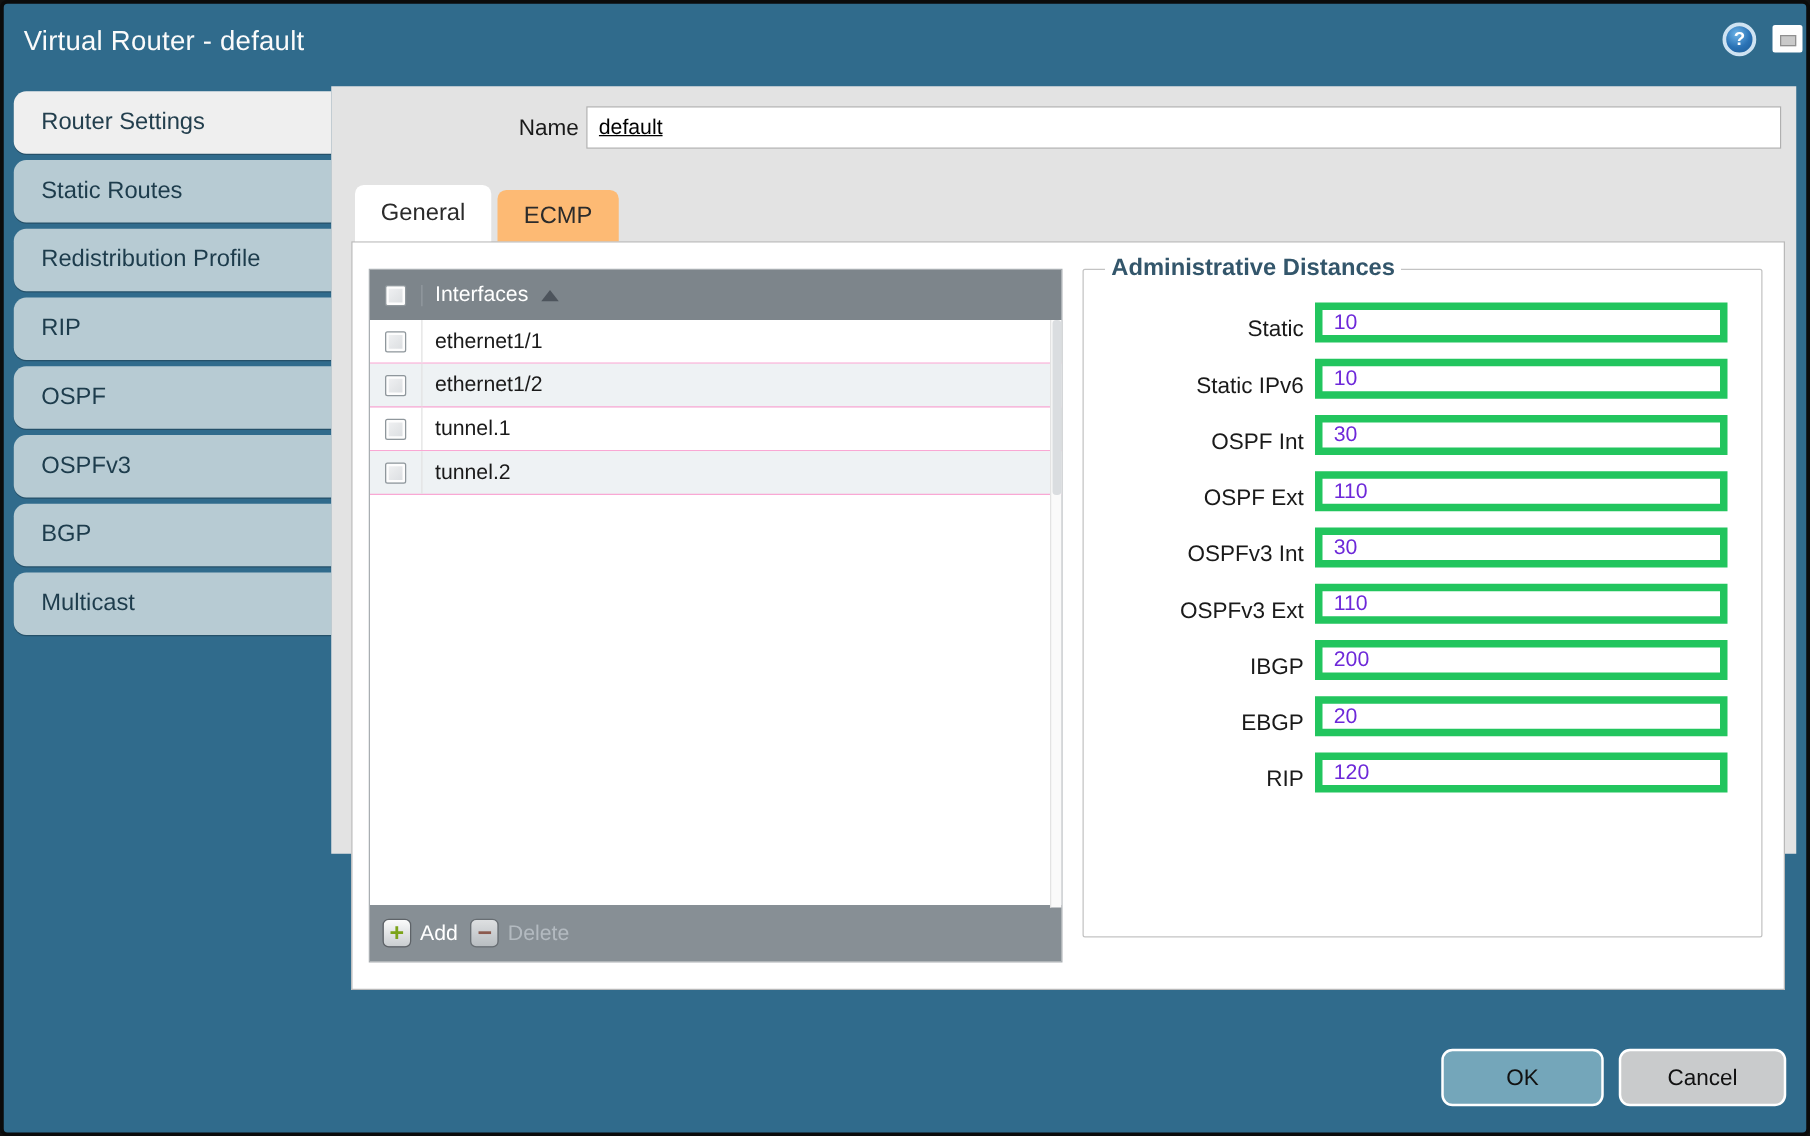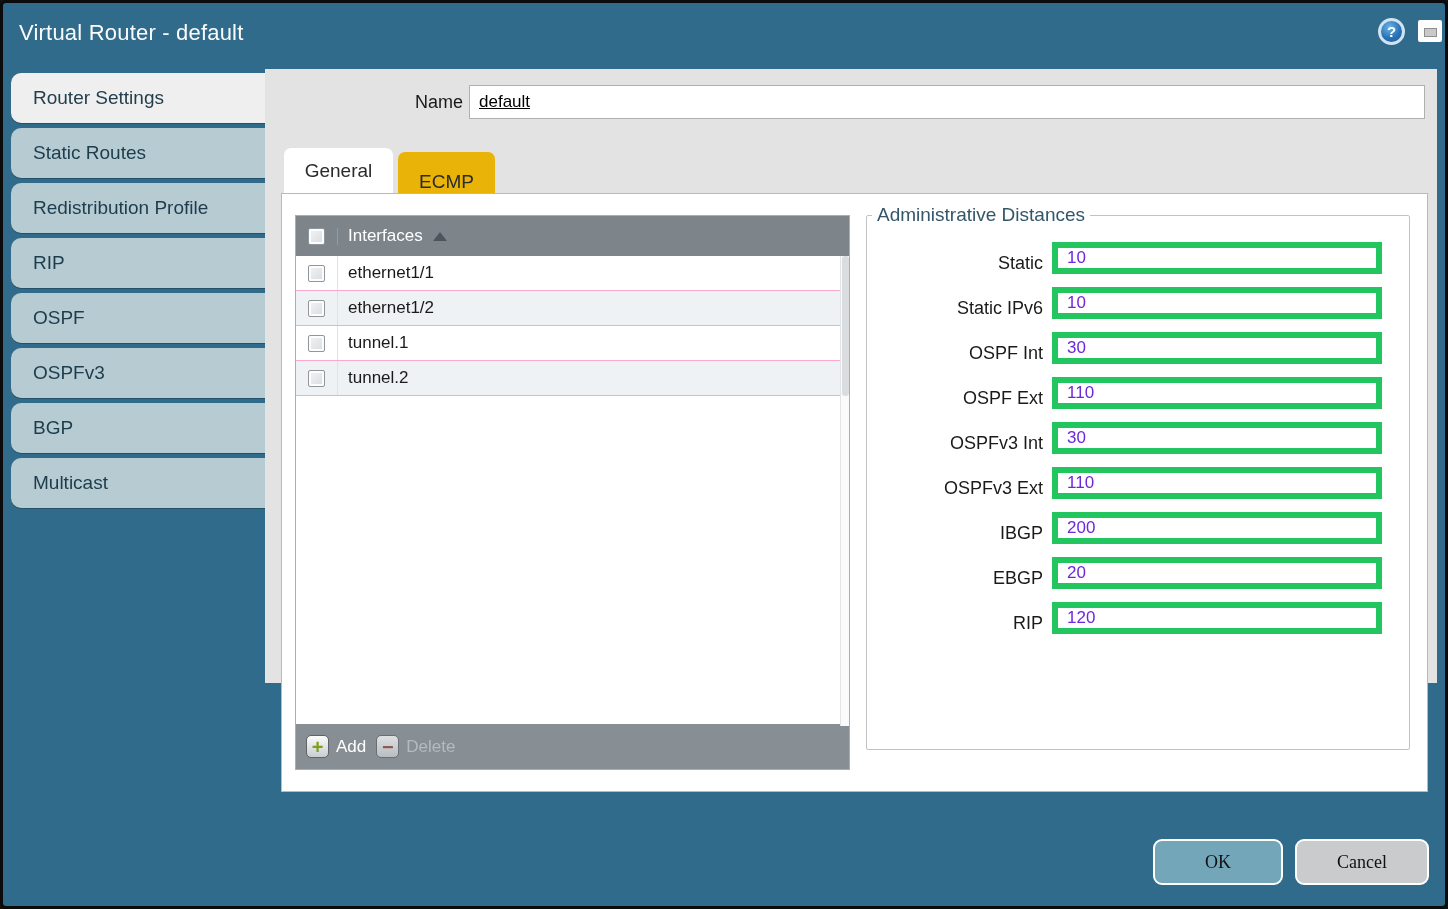--- a/index.html
+++ b/index.html
@@ -44,21 +44,21 @@
   .name-label { position:absolute; left:130px; top:23px; width:68px; text-align:right; font-size:18px; color:#1a1a1a; }
   .name-input {
     position:absolute; left:204px; top:16px; width:956px; height:34px;
     border:1px solid #b0b0b0; background:#fff; font-size:17px; padding:0 9px;
     font-family:"Liberation Sans", sans-serif; color:#000;text-decoration:underline;
   }
 
   .tab { position:absolute; border-radius:7px 7px 0 0; font-size:19px; color:#2b2b2b;
          display:flex; align-items:center; justify-content:center; cursor:pointer; }
   .tab.general { left:19px; top:79px; width:109px; height:45px; background:#fff; z-index:2; }
-  .tab.ecmp    { left:133px; top:83px; width:97px; height:41px; background:#eab308; z-index:1;align-items:flex-end; }
+  .tab.ecmp    { left:133px; top:83px; width:97px; height:41px; background:#fdba74; z-index:1; }
 
   .panel {
     position:absolute; left:16px; top:124px; width:1147px; height:599px;
     background:#fff; border:1px solid #b9b9b9;
   }
 
   
   .iface-table { position:absolute; left:13px; top:21px; width:555px; height:555px;
                  border:1px solid #a9aeb2; display:flex; flex-direction:column; }
   .tbl-header { height:40px; background:#7d858b; display:flex; align-items:center; flex:0 0 auto; cursor:pointer; }
@@ -85,30 +85,30 @@
                font-size:20px; font-weight:bold; line-height:1; }
   .plus-icon  { color:#7ba319; }
   .minus-icon { color:#8e4937; }
   .tool-btn .lbl { font-size:17px; color:#fff; }
   .tool-btn.disabled .lbl { color:#b3bac0; }
   .tool-btn.disabled .tool-icon { opacity:0.75; }
 
   
   .admin-fieldset { position:absolute; left:584px; top:10px; width:544px; height:546px;
                     border:1px solid #c3c3c3; border-radius:2px; padding:16px 0 0 0; }
-  .admin-fieldset legend { font-size:19px; font-weight:normal; color:#33566b; margin-left:5px; padding:0 5px; }
+  .admin-fieldset legend { font-size:19px; font-weight:bold; color:#33566b; margin-left:17px; padding:0 5px; }
   .field-row { display:flex; align-items:flex-end; margin:0 0 13px 0; }
   .field-label { width:185px; text-align:right; font-size:18px; color:#1a1a1a; padding-right:9px; flex:0 0 auto; }
   .field-input { width:330px; height:32px; border:6px solid #22c55e; background:#fff;
                  font-size:17px; padding:0 9px; font-family:"Liberation Sans", sans-serif; color:#6d28d9; }
 
   
   .btn { position:absolute; top:836px; height:46px; border:2px solid #fff; border-radius:9px;
          font-size:18px; color:#111; display:flex; align-items:center; justify-content:center;
-         cursor:pointer; font-family:Liberation Serif, serif; }
+         cursor:pointer; font-family:Liberation Sans, sans-serif; }
   .btn.ok { left:1150px; width:130px; background:#74a6ba; }
   .btn.cancel { left:1292px; width:134px; background:#c9cbcc; }
 </style>
 </head>
 <body>
 
 <div id="dialog">
 
   <div class="title">Virtual Router - default</div>
   <div class="help-icon">?</div>

